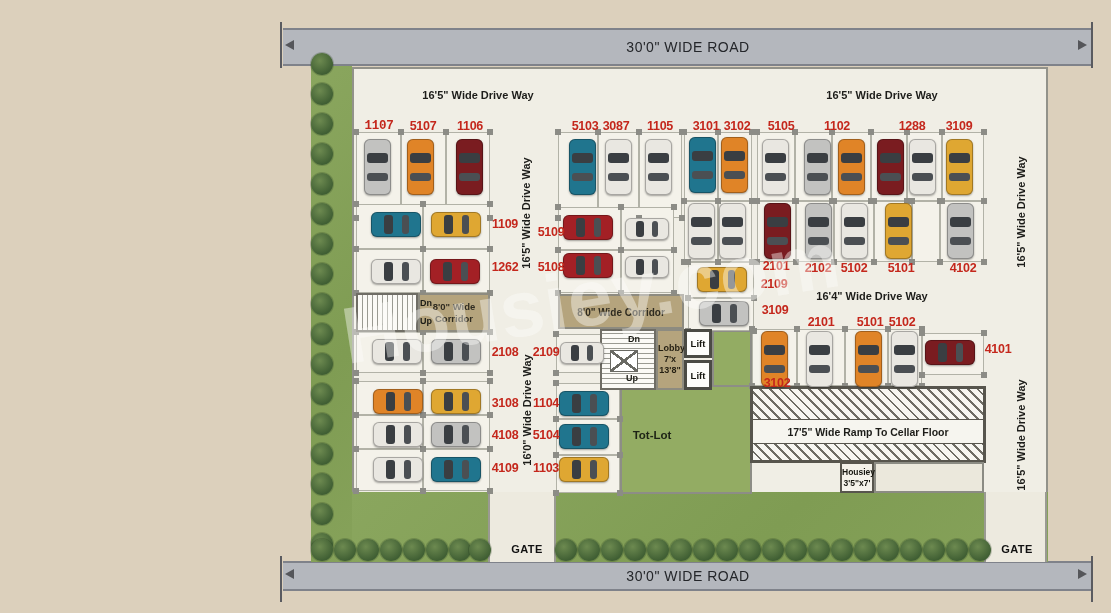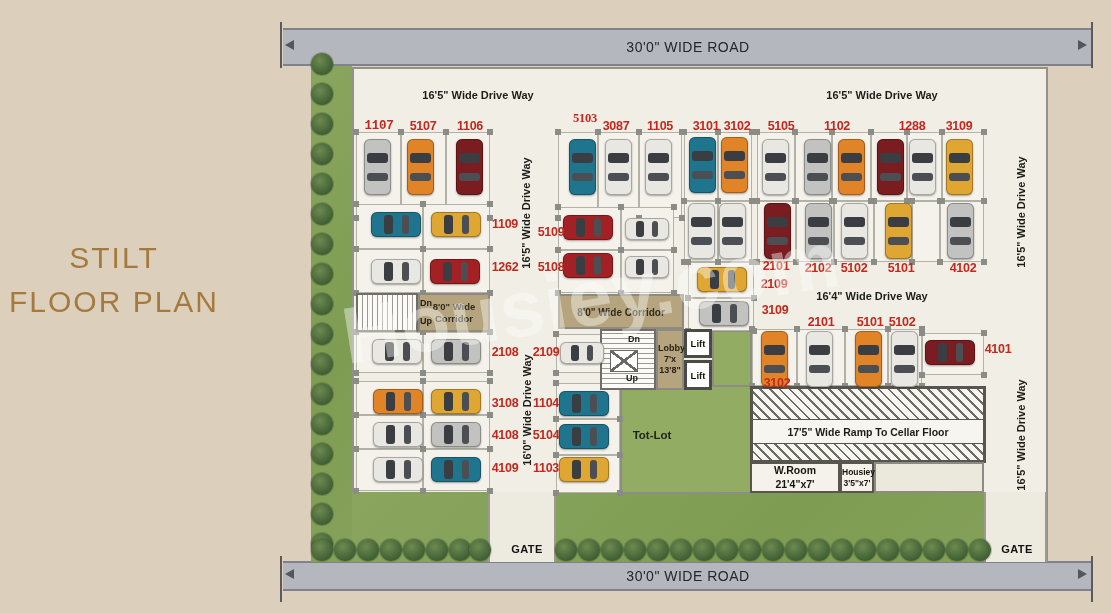--- a/index.html
+++ b/index.html
@@ -76,24 +76,20 @@
         background:radial-gradient(circle at 40% 35%,#6d8a50,#3f5e33 72%);
         box-shadow:0 0 0 1px rgba(40,60,30,.25);}
   .watermark{z-index:12;font-size:80px;font-weight:bold;color:rgba(253,253,250,.42);
         letter-spacing:1px;transform:rotate(-9deg);pointer-events:none;white-space:nowrap;}
 </style>
 </head>
 <body>
 
 <div class="abs plan">
 
-  <div class="abs title">
-    <div>STILT</div>
-    <div>FLOOR PLAN</div>
-  </div>
 
   <div class="abs road top">
     <span>30'0" WIDE ROAD</span>
   </div>
 
   <div class="abs road bot">
     <span>30'0" WIDE ROAD</span>
   </div>
 
   <div class="abs dimline" style="left:280px;top:22px;"></div>
@@ -144,24 +140,20 @@
   <div class="abs lift" style="left:684px;top:360px;width:28px;height:30px;">
     <span>Lift</span>
   </div>
 
   <div class="abs ramp" style="left:750px;top:386px;width:236px;height:77px;"></div>
   <div class="abs rampband" style="left:753px;top:419px;width:230px;height:23px;">
     <span>17'5" Wide Ramp To Cellar Floor</span>
   </div>
 
   <div class="abs room empty" style="left:874px;top:462px;width:110px;height:31px;"></div>
-  <div class="abs room" style="left:750px;top:462px;width:90px;height:31px;font-size:10.5px;">
-    <div>W.Room</div>
-    <div>21'4"x7'</div>
-  </div>
   <div class="abs room" style="left:840px;top:462px;width:34px;height:31px;font-size:8.5px;">
     <div>Housiey</div>
     <div>3'5"x7'</div>
   </div>
 
   <div id="plan-layers">
       <div class="stall" style="left: 356px; top: 132px; width: 45px; height: 86px;"></div>
       <div class="pillar" style="left: 353px; top: 129px;"></div>
       <div class="pillar" style="left: 398px; top: 129px;"></div>
       <div class="pillar" style="left: 353px; top: 215px;"></div>
@@ -594,21 +586,21 @@
         <div class="b1"></div>
         <div class="b2"></div>
       </div>
       <div class="car h" style="left: 559px; top: 457px; width: 50px; height: 25px; background: rgb(223, 167, 50);">
         <div class="b1"></div>
         <div class="b2"></div>
       </div>
       <div class="snum" style="left: 379px; top: 126px; font-family: Liberation Mono, monospace;">1107</div>
       <div class="snum" style="left: 423px; top: 126px;">5107</div>
       <div class="snum" style="left: 470px; top: 126px;">1106</div>
-      <div class="snum" style="left: 585px; top: 118px; font-family: Liberation Serif, serif;">5103</div>
+      <div class="snum" style="left: 585px; top: 126px;">5103</div>
       <div class="snum" style="left: 616px; top: 126px;">3087</div>
       <div class="snum" style="left: 660px; top: 126px;">1105</div>
       <div class="snum" style="left: 706px; top: 126px;">3101</div>
       <div class="snum" style="left: 737px; top: 126px;">3102</div>
       <div class="snum" style="left: 781px; top: 126px;">5105</div>
       <div class="snum" style="left: 837px; top: 126px;">1102</div>
       <div class="snum" style="left: 912px; top: 126px;">1288</div>
       <div class="snum" style="left: 959px; top: 126px;">3109</div>
       <div class="snum" style="left: 505px; top: 224px;">1109</div>
       <div class="snum" style="left: 505px; top: 267px;">1262</div>

